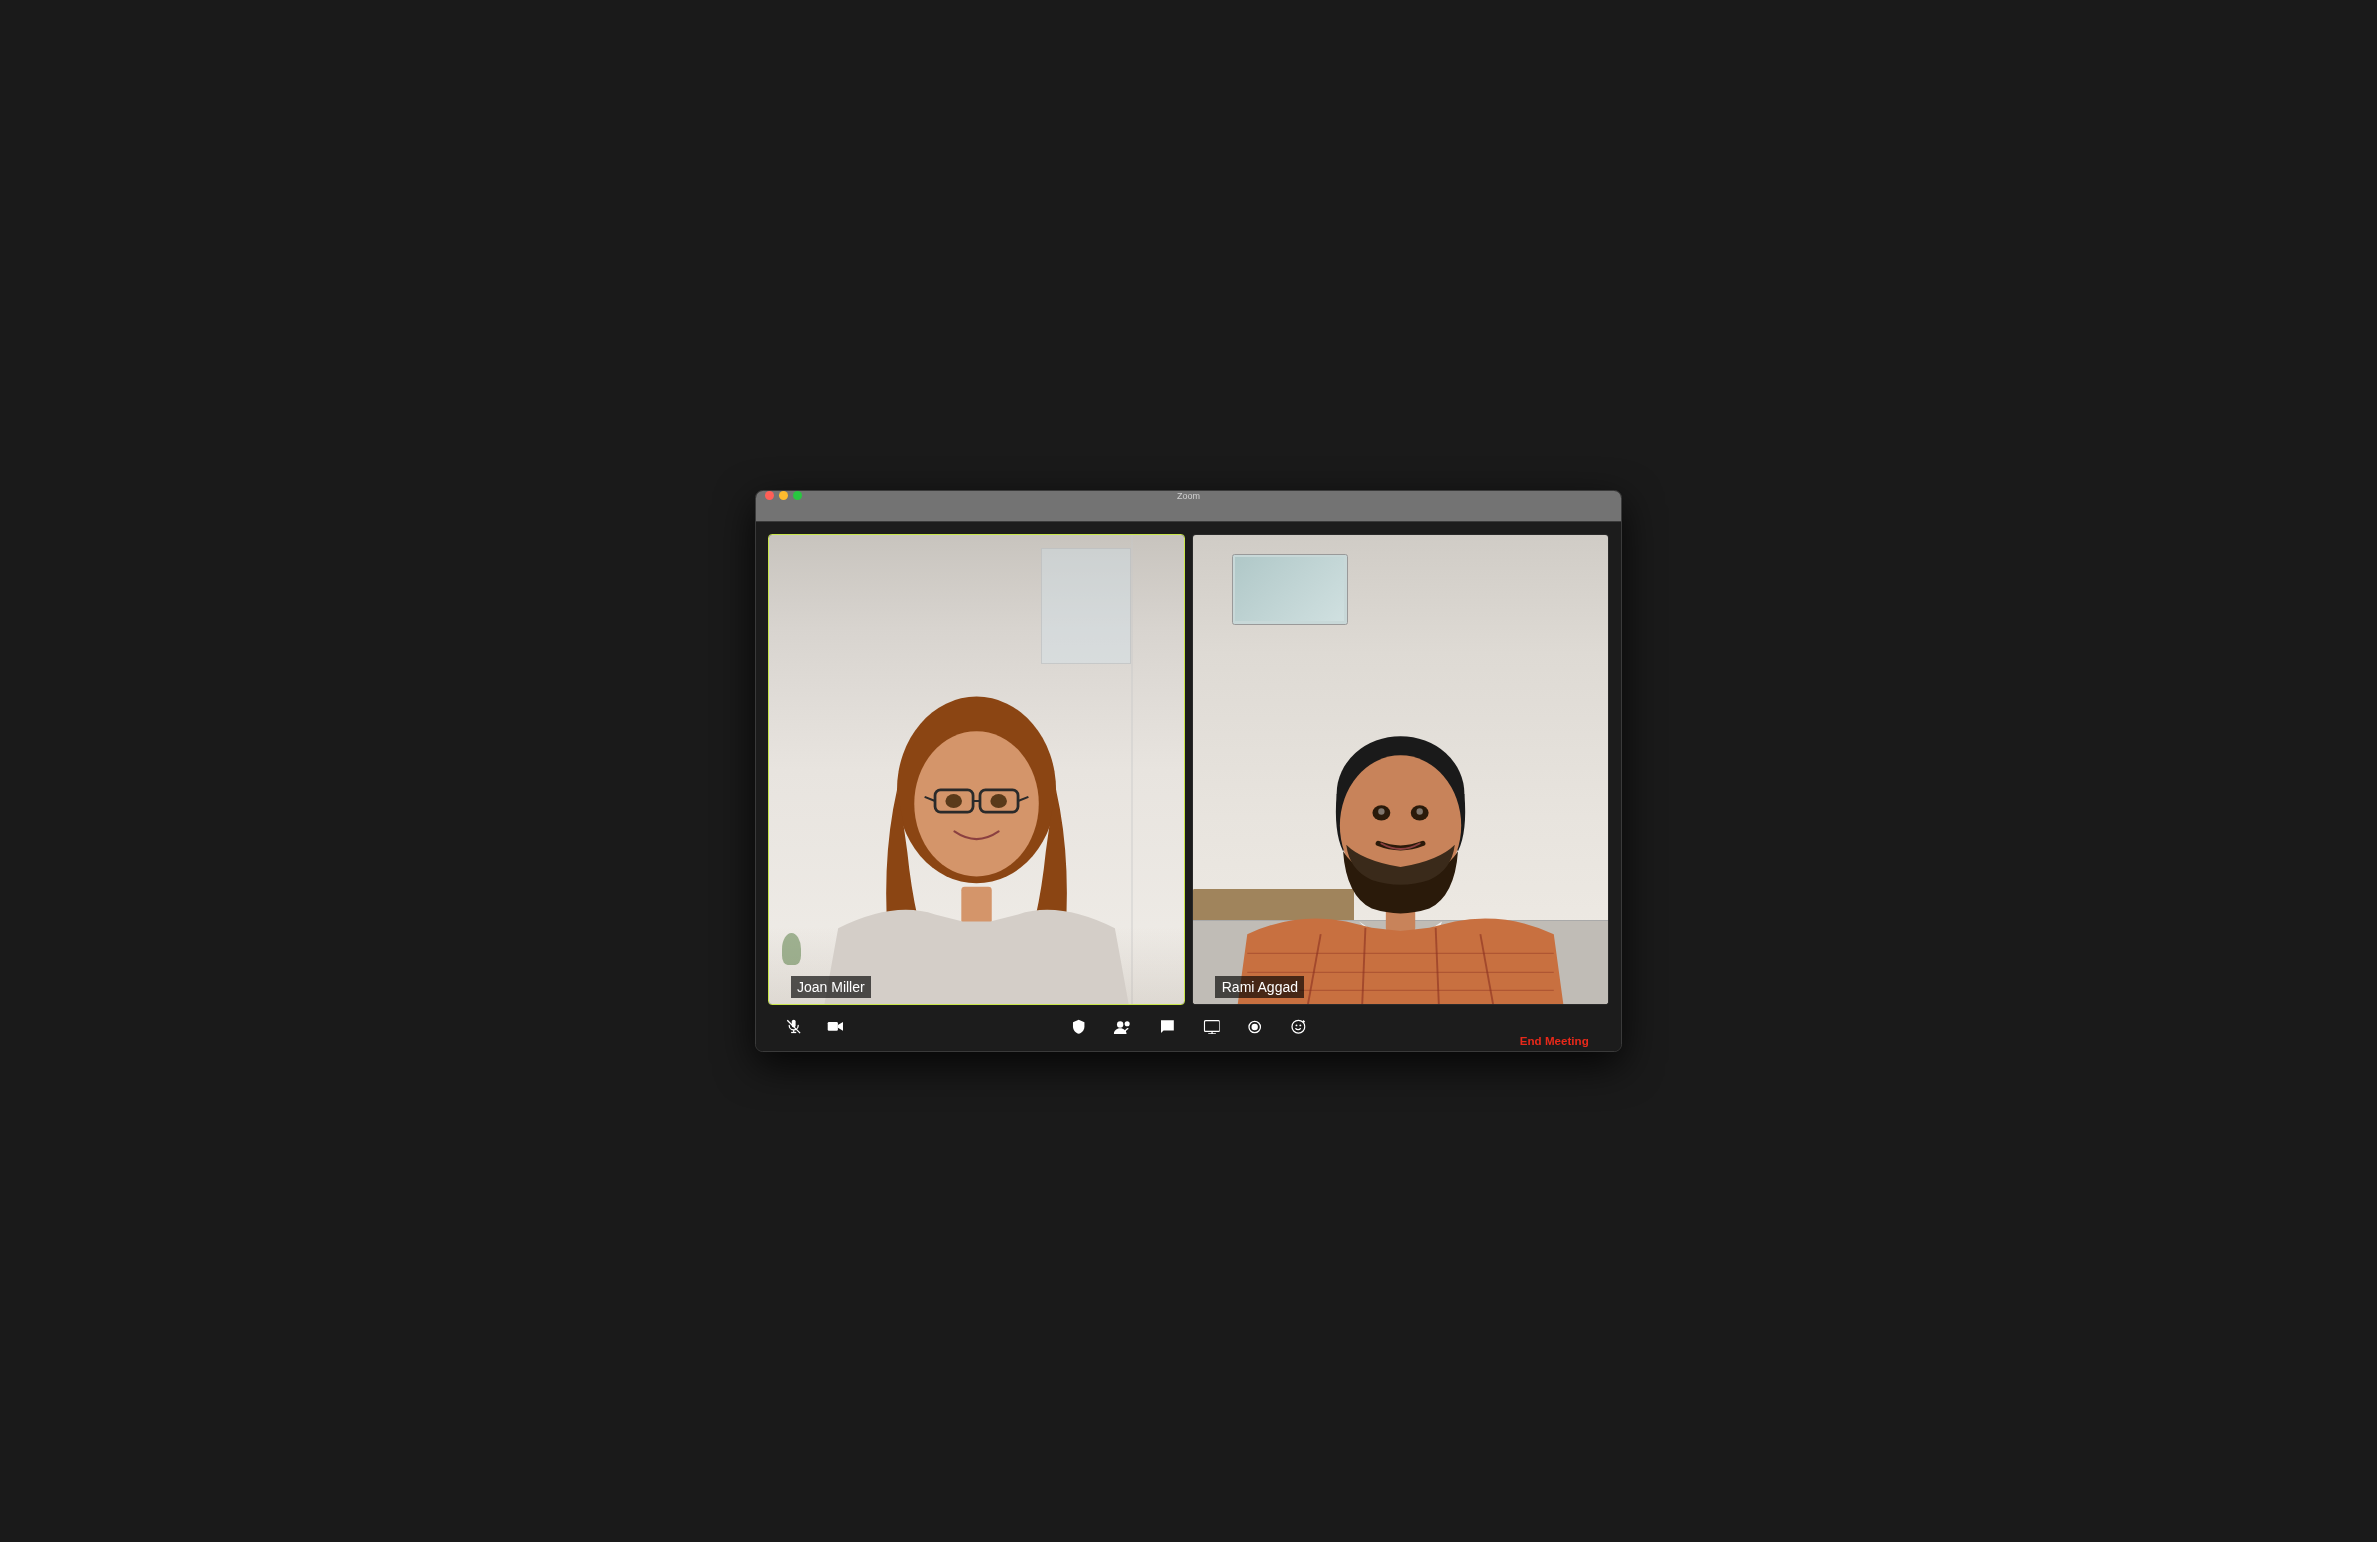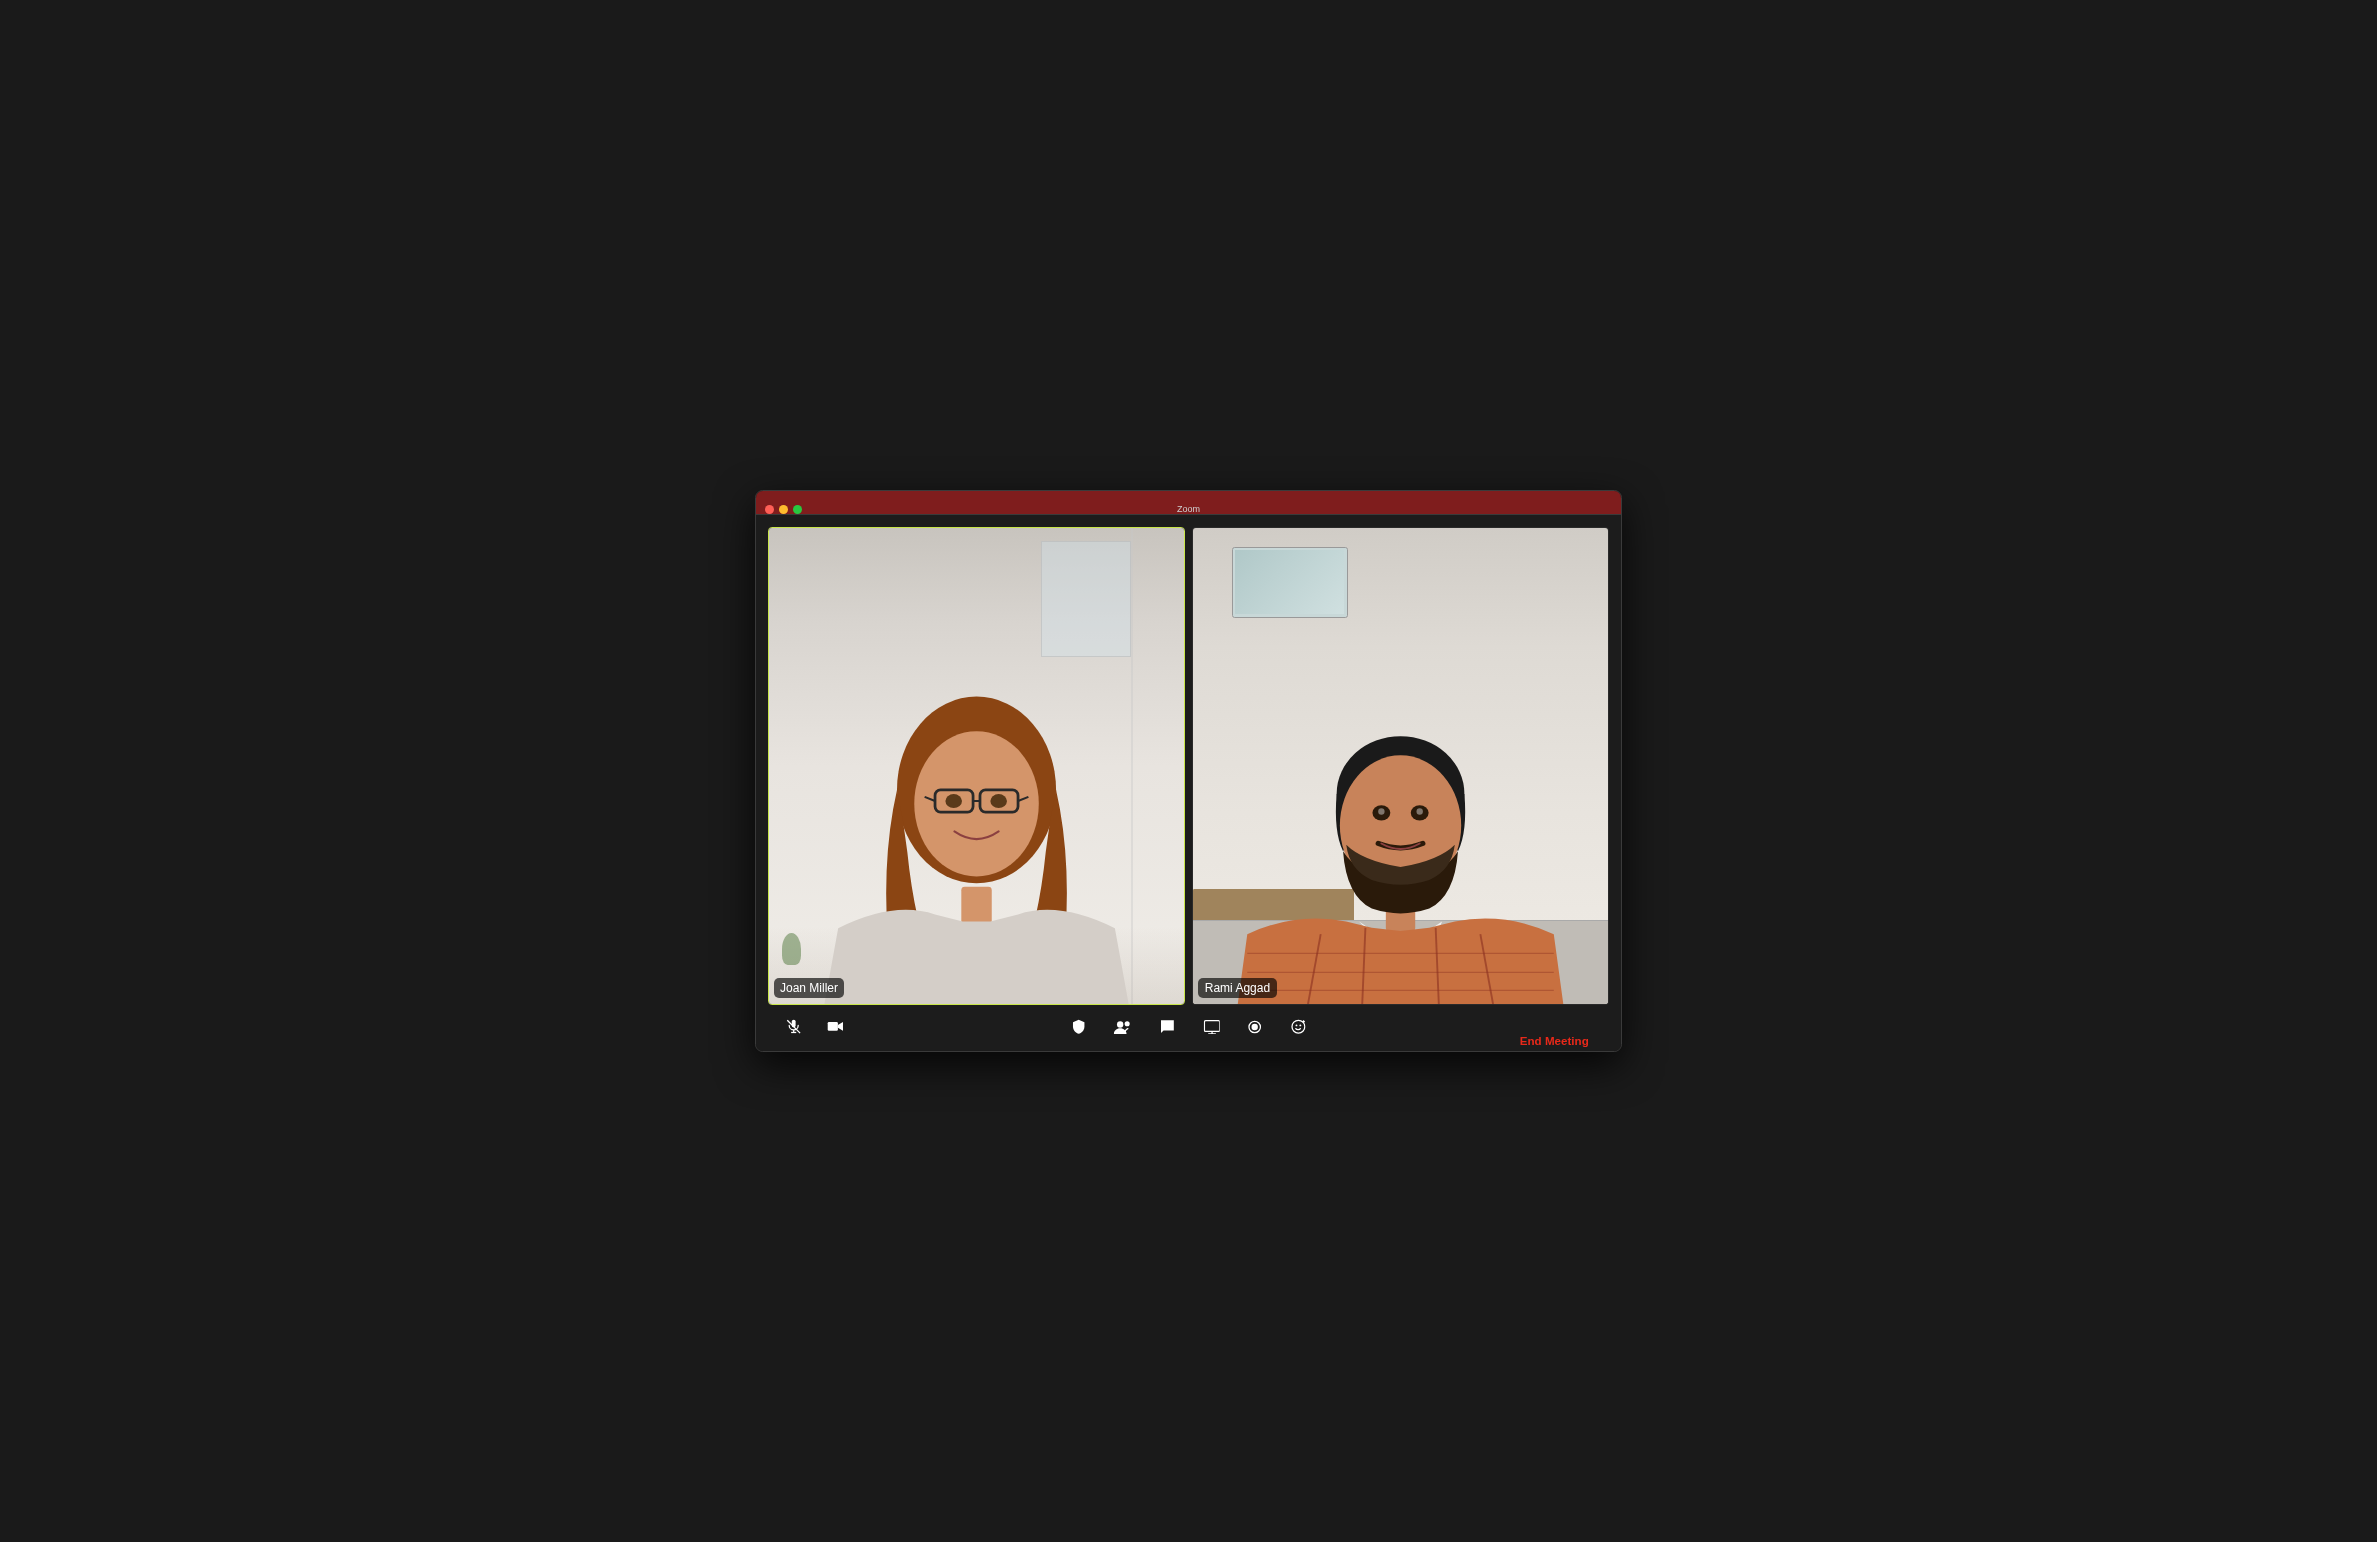--- a/index.html
+++ b/index.html
@@ -19,24 +19,24 @@
       background: #1c1c1c;
       border-radius: 7.7px;
       overflow: hidden;
       display: flex;
       flex-direction: column;
       box-shadow: 0 13px 39px rgba(0,0,0,0.8);
       border: 0.6px solid #3a3a3a;
     }
 
     .title-bar {
-      background: #7f1d1d;
-      height: 24px;
-      display: flex;
-      align-items: flex-end;
+      background: #737373;
+      height: 31px;
+      display: flex;
+      align-items: flex-start;
       justify-content: center;
       position: relative;
       flex-shrink: 0;
       border-bottom: 0.6px solid #3a3a3a;
     }
 
     .window-controls {
       position: absolute;
       left: 9px;
       display: flex;
@@ -88,26 +88,26 @@
       border: 1.9px solid #c8e64a;
     }
 
     .video-tile.inactive {
       border: 1.9px solid transparent;
     }
 
     .name-label {
       position: absolute;
       bottom: 6.4px;
-      left: 5px;
+      left: 22px;
       background: rgba(0,0,0,0.65);
       color: #ffffff;
-      font-size: 12px;
+      font-size: 14px;
       padding: 2.6px 6.4px;
-      border-radius: 5px;
+      border-radius: 0;
     }
 
     
     .person-svg {
       position: absolute;
       bottom: 0;
       left: 0;
       width: 100%;
       height: 100%;
     }

